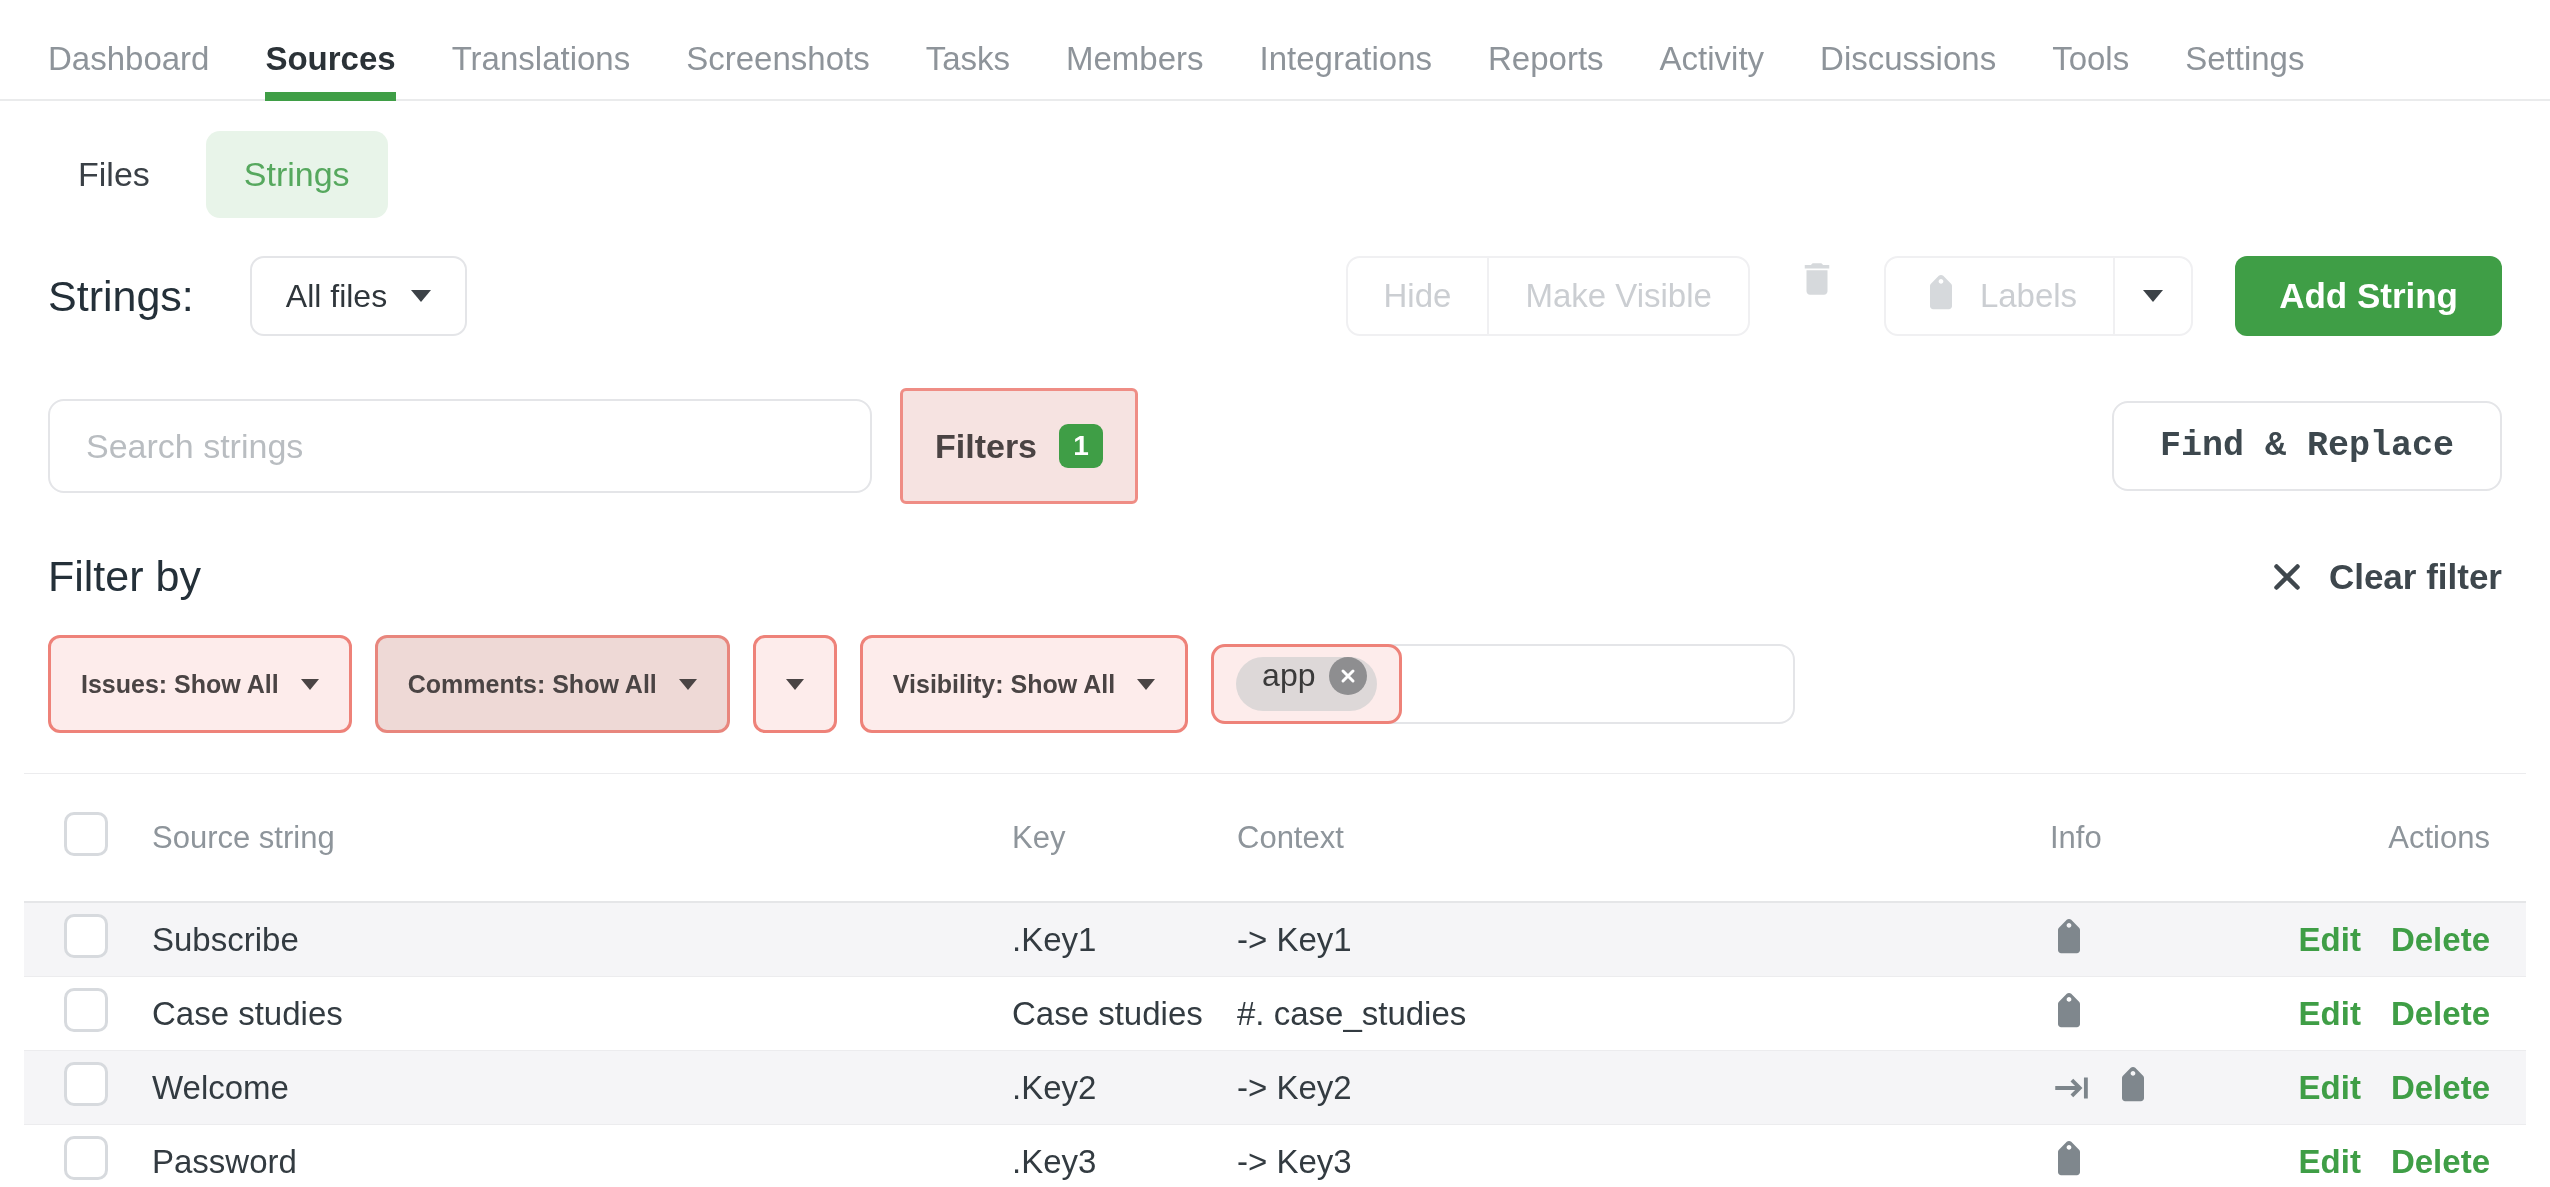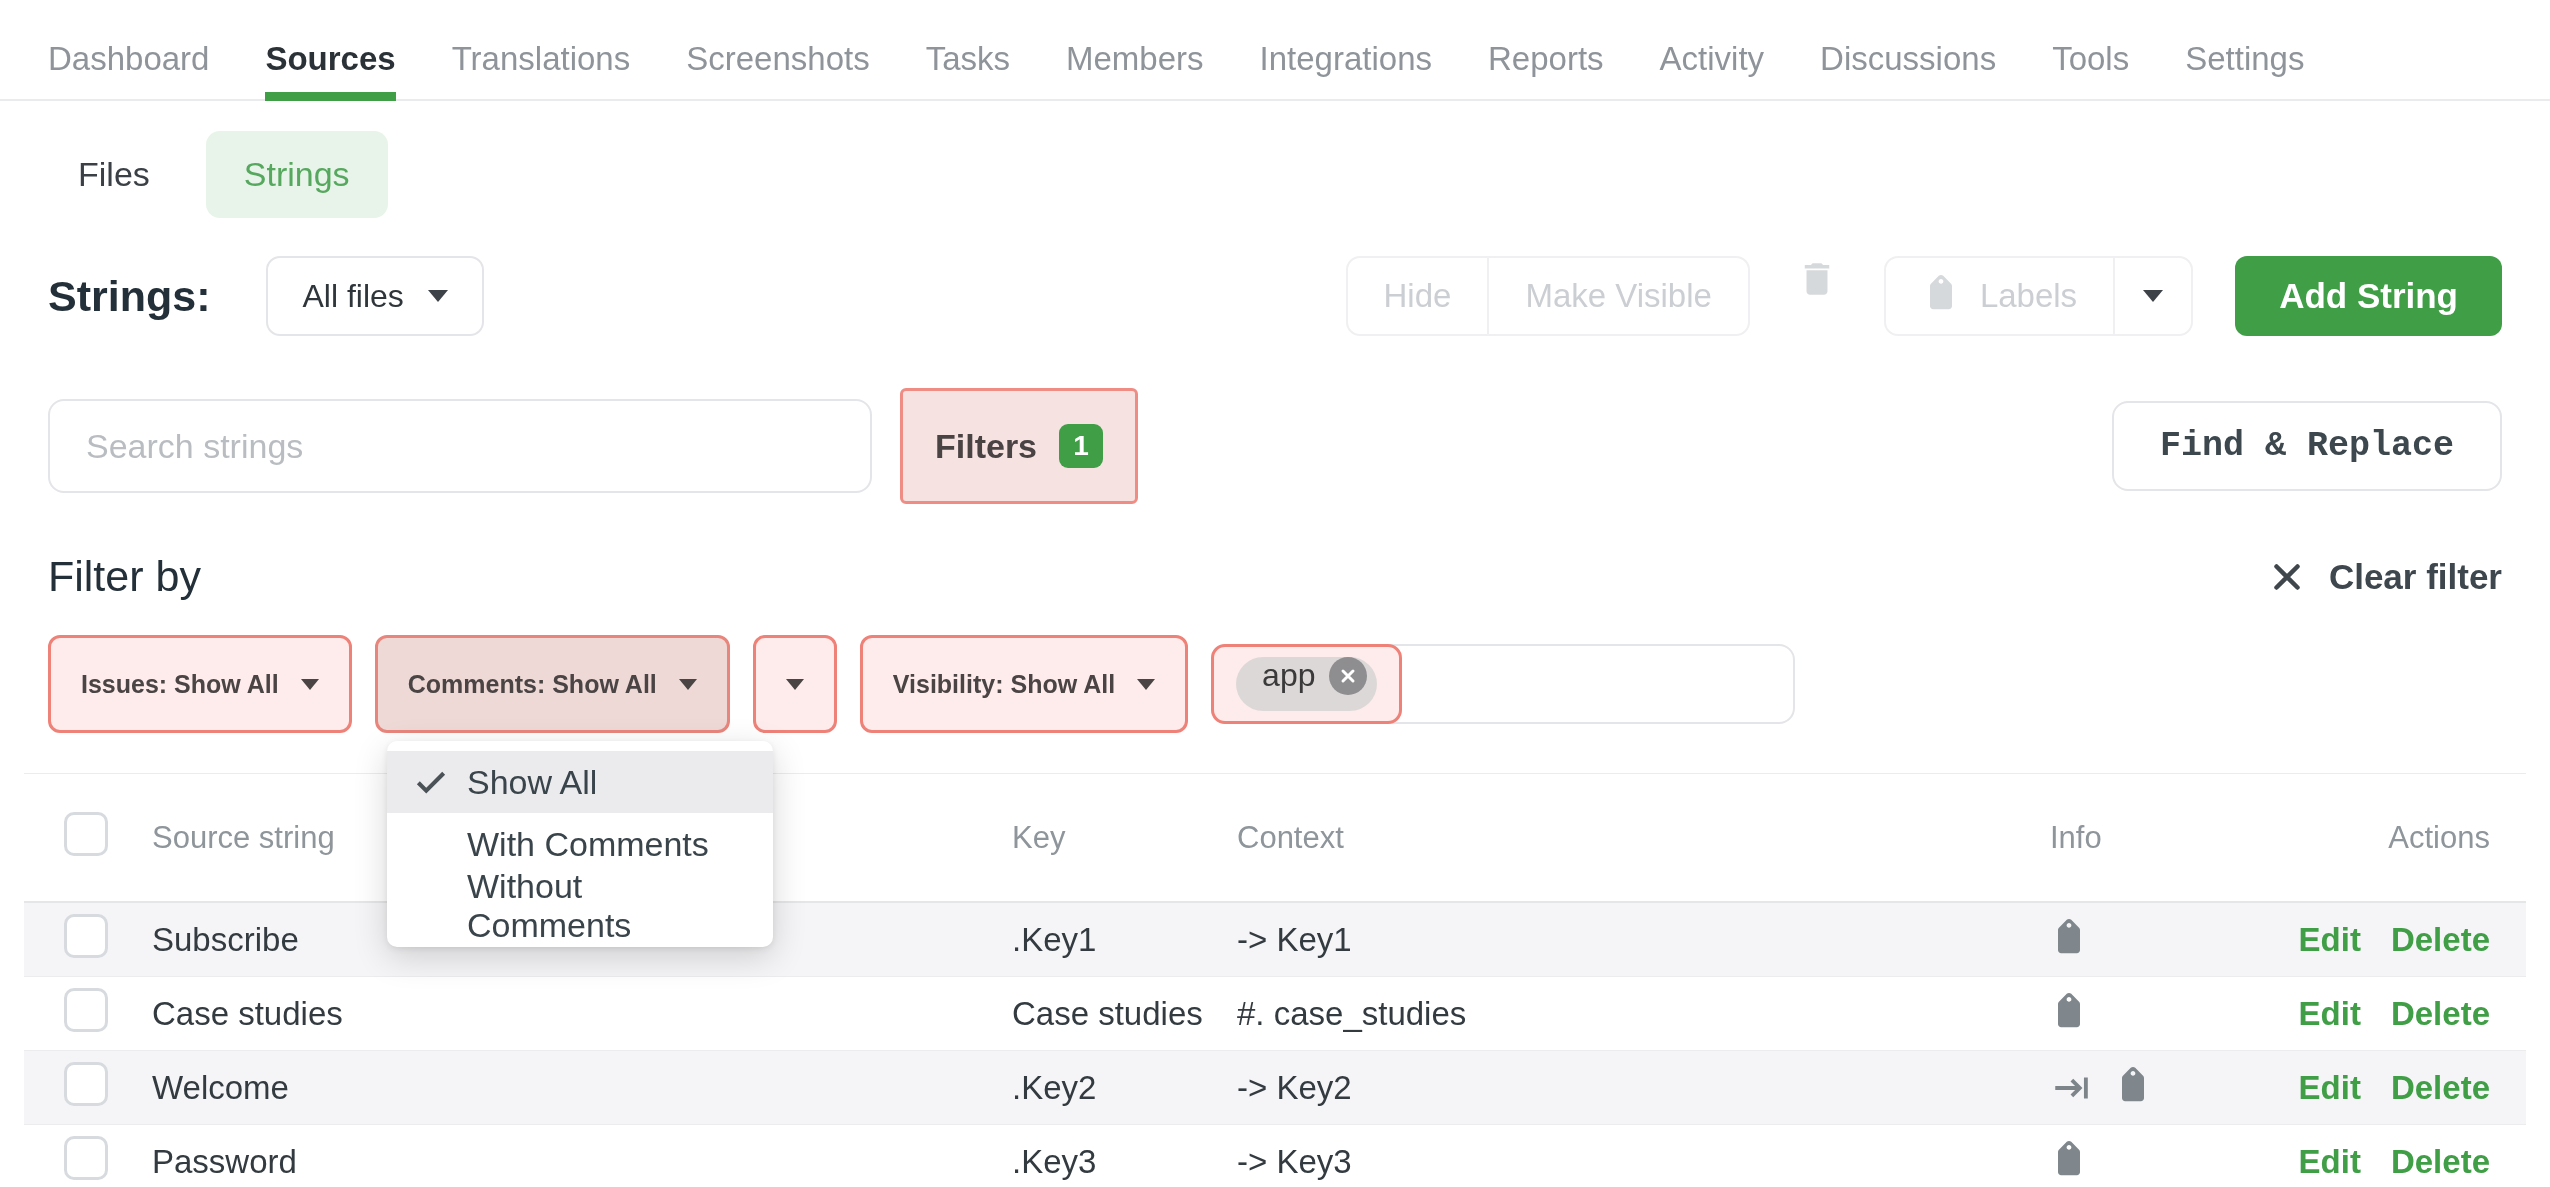--- a/index.html
+++ b/index.html
@@ -20,21 +20,21 @@
   .topnav{display:flex;gap:56px;padding:40px 48px 0;border-bottom:2px solid #eaebec}
   .nav-item{font-size:33px;color:#8e949a;padding-bottom:21px;position:relative;cursor:pointer;white-space:nowrap}
   .nav-item.active{color:#2b3237;font-weight:700}
   .nav-item.active::after{content:"";position:absolute;left:0;right:0;bottom:-2px;height:9px;background:var(--green)}
   
   .subtabs{display:flex;align-items:center;gap:26px;margin:30px 48px 0}
   .subtab{font-size:34px;color:#3a4046;padding:24px 30px;border-radius:14px;cursor:pointer}
   .subtab.active{background:var(--green-light);color:var(--green-text);padding:24px 38px}
   
   .toolbar{display:flex;align-items:center;margin:38px 48px 0}
-  .page-title{font-size:43px;font-weight:700;color:var(--ink-dark)}
+  .page-title{font-size:43px;font-weight:400;color:var(--ink-dark)}
   .select-btn{margin-left:56px;display:flex;align-items:center;gap:24px;border:2px solid var(--border);
     border-radius:14px;padding:0 34px;height:80px;font-size:32px;color:#2f363b;background:#fff;cursor:pointer}
   .caret{width:0;height:0;border-left:10px solid transparent;border-right:10px solid transparent;
     border-top:12px solid #3c4247;display:inline-block}
   .toolbar-right{margin-left:auto;display:flex;align-items:flex-start}
   .btn-group{display:flex;border:2px solid var(--disabled-border);border-radius:14px;height:80px;align-items:stretch;background:#fff}
   .btn-group .seg{display:flex;align-items:center;gap:20px;padding:0 36px;font-size:33px;color:var(--disabled);cursor:default}
   .btn-group .seg + .seg{border-left:2px solid var(--disabled-border)}
   .trash-wrap{margin:0 46px;display:flex;align-items:center}
   .labels-group .seg.caret-seg{padding:0 28px}
@@ -229,46 +229,20 @@
         <span>app</span>
         <span class="chip-x">
           <svg viewBox="0 0 24 24" width="20" height="20">
               <path stroke="#fff" stroke-width="3.6" stroke-linecap="round" fill="none" d="M6 6l12 12M18 6L6 18"></path>
             </svg>
         </span>
       </div>
     </div>
   </div>
 
-  <div class="menu" id="commentsMenu">
-      <div class="menu-item checked">
-    <span class="check icon">
-      <svg viewBox="0 0 24 24" width="38" height="38">
-            <path fill="none" stroke="#4a5258" stroke-width="2.6" d="M4 12.5l5 5L20 6.5"></path>
-          </svg>
-    </span>
-    <span>Show All</span>
-  </div>
-      <div class="menu-item">
-    <span class="check icon">
-      <svg viewBox="0 0 24 24" width="38" height="38">
-            <path fill="none" stroke="#4a5258" stroke-width="2.6" d="M4 12.5l5 5L20 6.5"></path>
-          </svg>
-    </span>
-    <span>With Comments</span>
-  </div>
-      <div class="menu-item">
-    <span class="check icon">
-      <svg viewBox="0 0 24 24" width="38" height="38">
-            <path fill="none" stroke="#4a5258" stroke-width="2.6" d="M4 12.5l5 5L20 6.5"></path>
-          </svg>
-    </span>
-    <span>Without Comments</span>
-  </div>
-    </div>
 </div>
 
 <div class="stable">
   <div class="trow thead">
     <div class="cell-check">
       <span class="checkbox"></span>
     </div>
     <div class="cell-source">Source string</div>
     <div class="cell-key">Key</div>
     <div class="cell-context">Context</div>

